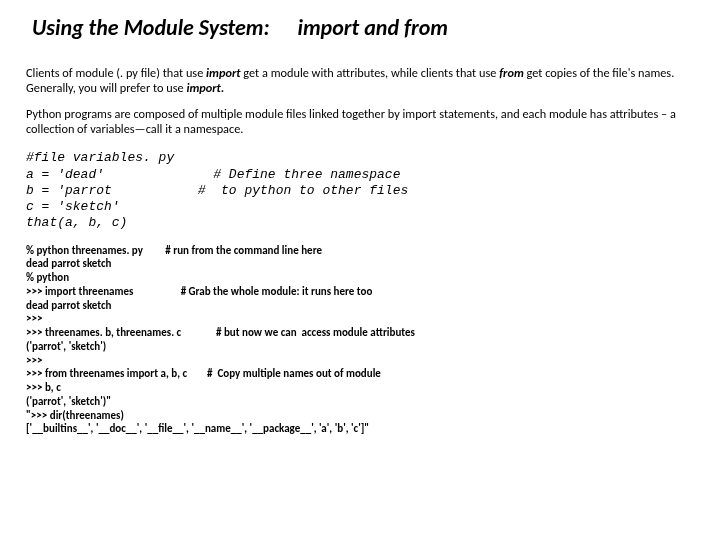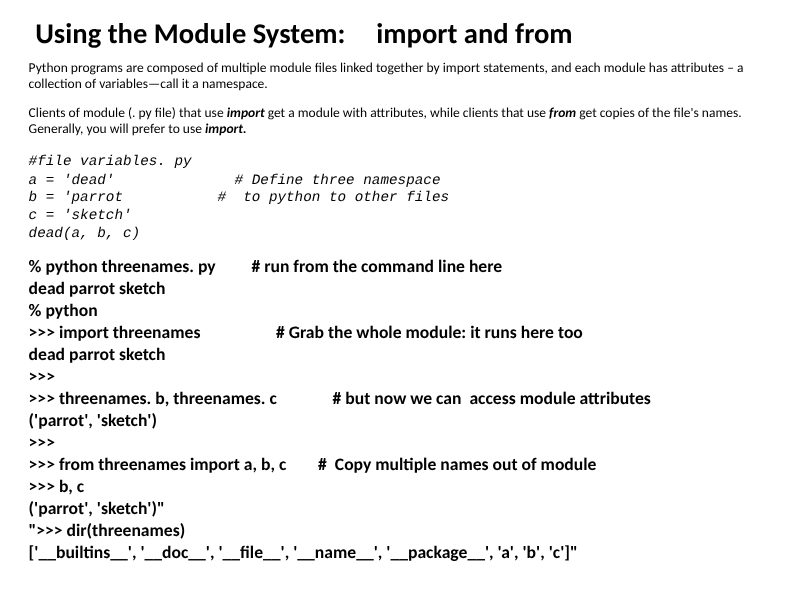--- a/index.html
+++ b/index.html
@@ -9,69 +9,70 @@
     height: 540px;
     font-family: Calibri, Arial, sans-serif;
     background: #fff;
     color: #000;
     overflow: hidden;
   }
   .slide {
     padding: 14px 26px 10px 26px;
   }
   .title {
-    font-size: 26px;
+    font-size: 22px;
     font-weight: 700;
-    margin: 0 0 8px 6px;
+    margin: 0 0 24px 6px;
     letter-spacing: 0px;
+    font-style: italic;
   }
   .title .gap { display:inline-block; width:28px; }
   .para {
     font-size: 12.3px;
     line-height: 1.25;
     margin: 0 0 10px 0;
   }
   .bolditalic { font-weight: 700; font-style: italic; }
   .code {
     font-family: "Courier New", Courier, monospace;
     font-size: 13px;
     font-style: italic;
     white-space: pre;
     line-height: 1.25;
     margin: 14px 0 12px 0;
   }
   .session {
     font-family: Calibri, Arial, sans-serif;
-    font-size: 16px;
+    font-size: 11px;
     font-weight: 700;
     white-space: pre;
     line-height: 1.25;
     margin-top: 2px;
   }
 </style>
 </head>
 <body>
 
 <div class="slide">
 
   <h1 class="title">
     <span>Using the Module System:</span><span class="gap"></span><span>import and from</span>
   </h1>
 
-  <p class="para">Python programs are composed of multiple module files linked together by import statements, and each module has attributes – a collection of variables—call it a namespace.</p>
-
   <p class="para">
     <span>Clients of module (. py file) that use </span><span class="bolditalic">import</span><span> get a module with attributes, while clients that use </span><span class="bolditalic">from</span><span> get copies of the file's names. Generally, you will prefer to use </span><span class="bolditalic">import.</span>
   </p>
+
+  <p class="para">Python programs are composed of multiple module files linked together by import statements, and each module has attributes – a collection of variables—call it a namespace.</p>
 
   <div class="code"><span>#file variables. py</span>
 <span>a = 'dead'              # Define three namespace</span>
 <span>b = 'parrot           #  to python to other files</span>
 <span>c = 'sketch'</span>
-<span>dead(a, b, c)</span></div>
+<span>that(a, b, c)</span></div>
 
   <div class="session"><span>% python threenames. py         # run from the command line here</span>
 <span>dead parrot sketch</span>
 <span>% python</span>
 <span>&gt;&gt;&gt; import threenames                   # Grab the whole module: it runs here too</span>
 <span>dead parrot sketch</span>
 <span>&gt;&gt;&gt;</span>
 <span>&gt;&gt;&gt; threenames. b, threenames. c              # but now we can  access module attributes</span>
 <span>('parrot', 'sketch')</span>
 <span>&gt;&gt;&gt;</span>

